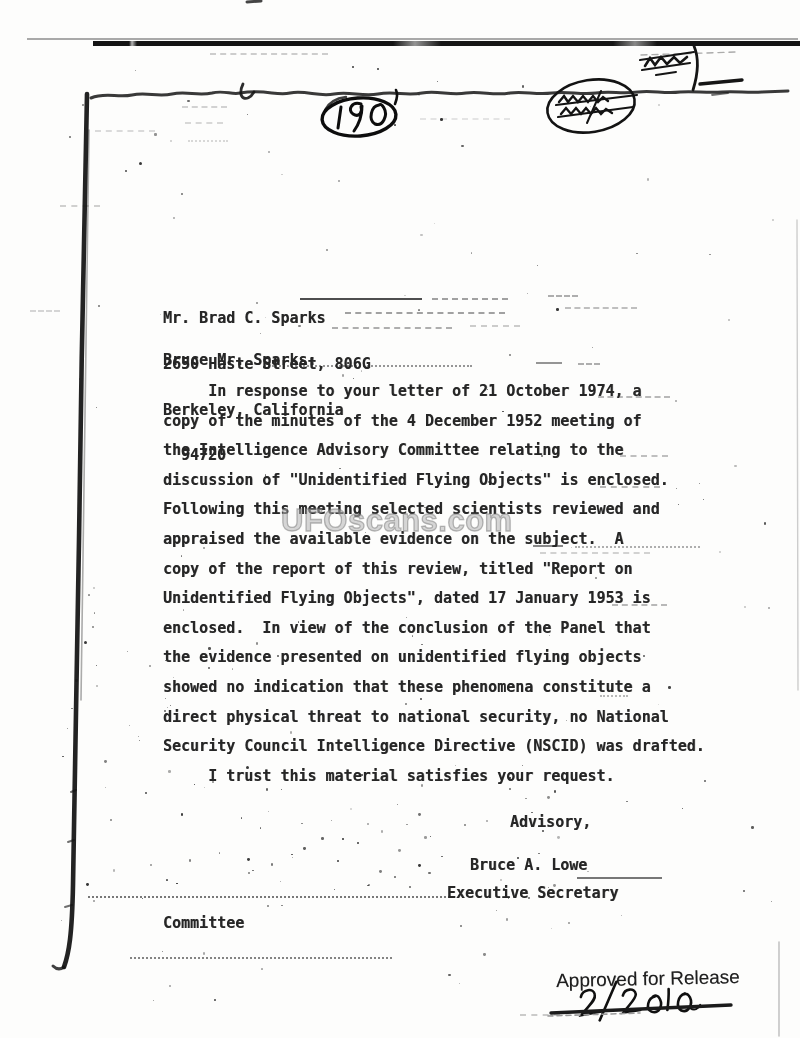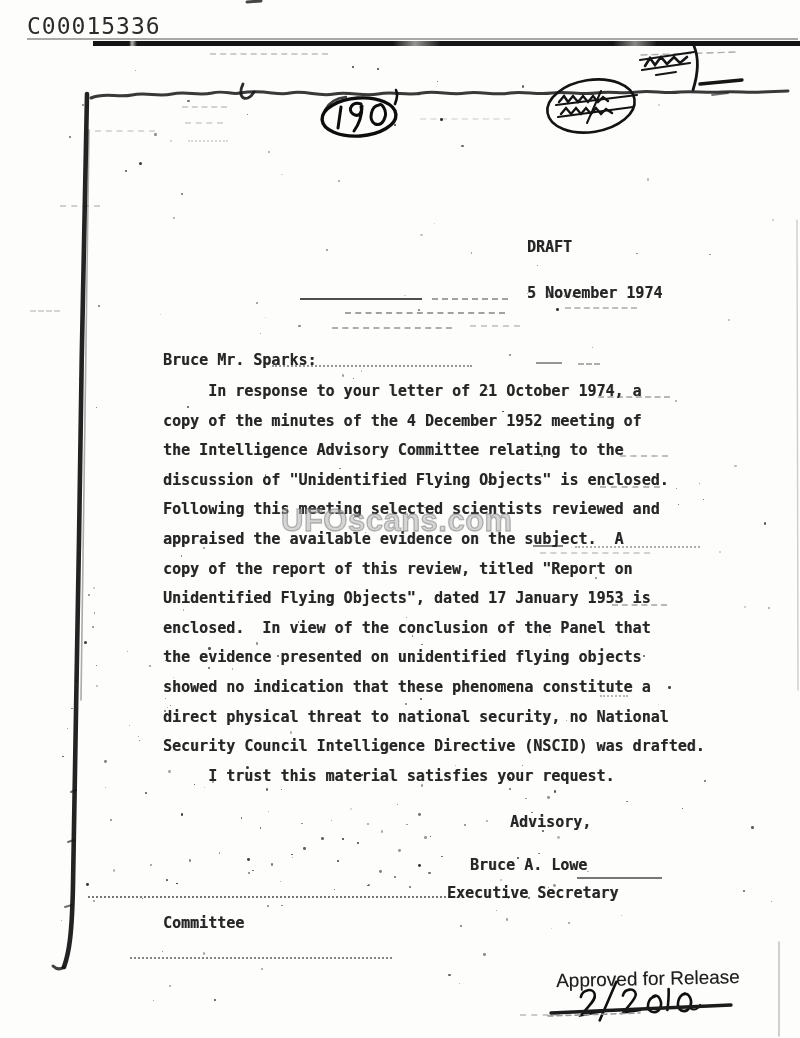--- a/index.html
+++ b/index.html
@@ -58,29 +58,30 @@
   
   .artifact{position:absolute; z-index:1;}
   .speck{position:absolute; background:#151515; border-radius:50%; z-index:3;}
   svg.overlay{position:absolute; left:0; top:0; z-index:4; pointer-events:none;}
 </style>
 </head>
 <body>
 
 <div class="page">
 
-  <div class="doc-id">C00015336</div>
   <div class="topline-thin"></div>
   <div class="topline-bar"></div>
 
-  <div class="typed draft-block">
-    <div>DRAFT</div>
-    <div>5 November 1974</div>
+
+  <div class="typed address-block">
+    <div>Mr. Brad C. Sparks</div>
+    <div>2650 Haste Street, 806G</div>
+    <div>Berkeley, California</div>
+    <div class="zip">94720</div>
   </div>
-
 
   <div class="typed salutation">Bruce Mr. Sparks:</div>
 
   <div class="typed letter-body"><div class="body-line">     In response to your letter of 21 October 1974, a</div><div class="body-line">copy of the minutes of the 4 December 1952 meeting of</div><div class="body-line">the Intelligence Advisory Committee relating to the</div><div class="body-line">discussion of "Unidentified Flying Objects" is enclosed.</div><div class="body-line">Following this meeting selected scientists reviewed and</div><div class="body-line">appraised the available evidence on the subject.  A</div><div class="body-line">copy of the report of this review, titled "Report on</div><div class="body-line">Unidentified Flying Objects", dated 17 January 1953 is</div><div class="body-line">enclosed.  In view of the conclusion of the Panel that</div><div class="body-line">the evidence presented on unidentified flying objects</div><div class="body-line">showed no indication that these phenomena constitute a</div><div class="body-line">direct physical threat to national security, no National</div><div class="body-line">Security Council Intelligence Directive (NSCID) was drafted.</div><div class="body-line">     I trust this material satisfies your request.</div></div>
 
   <div class="typed closing">Advisory,</div>
   <div class="typed sig-name">Bruce A. Lowe</div>
   <div class="typed sig-title">Executive Secretary</div>
   <div class="typed enclosures">Committee</div>
 

